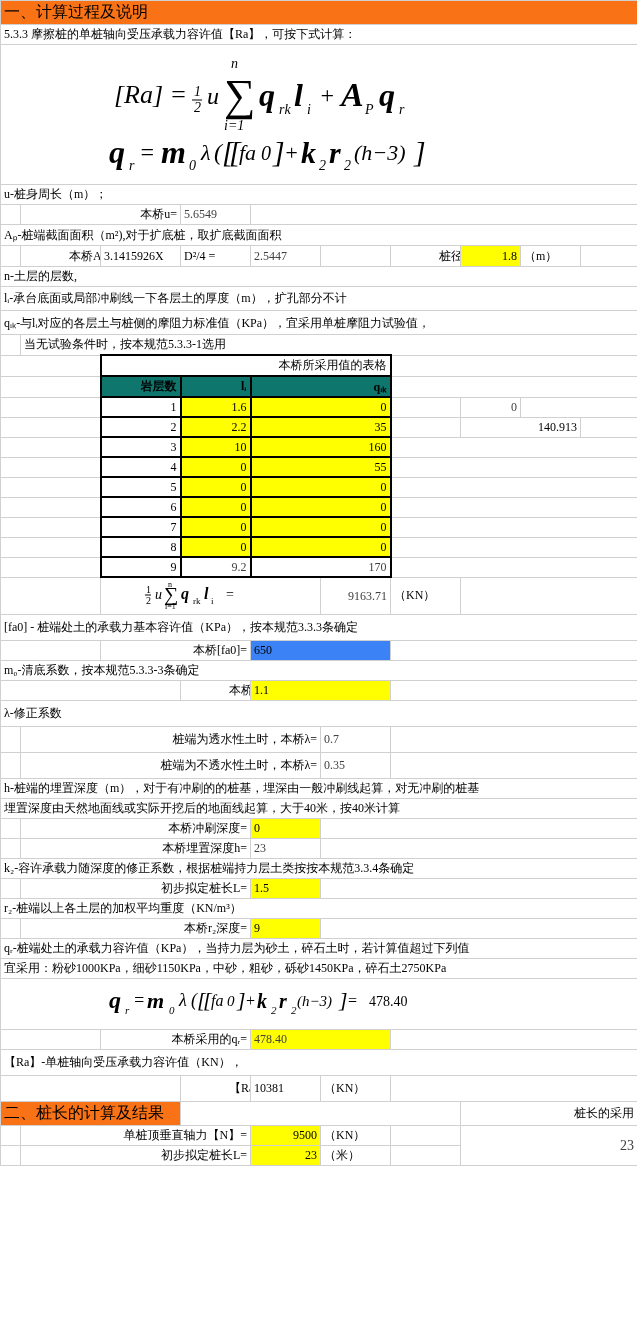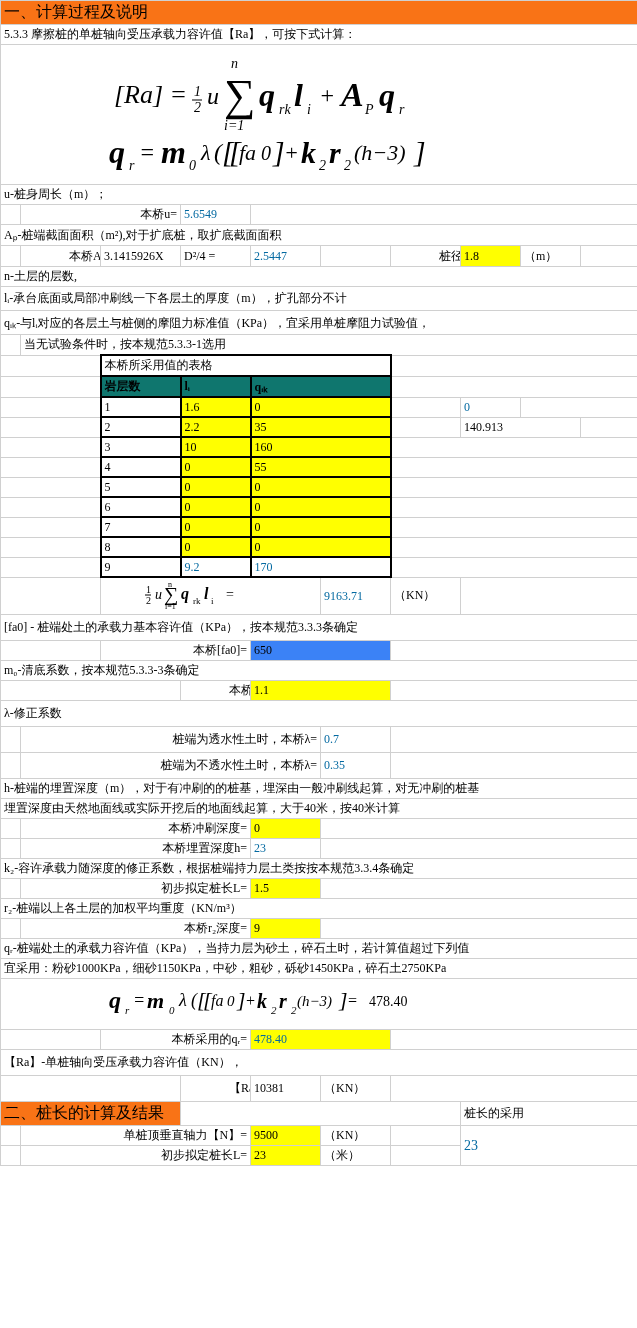--- a/index.html
+++ b/index.html
@@ -2,26 +2,26 @@
 <html><head>
 <meta charset="utf-8">
 <style>
 * { box-sizing: border-box; margin: 0; padding: 0; }
 body { font-family: "SimSun", serif; font-size: 12px; color: #000; background: #fff; width: 637px; }
 table { border-collapse: collapse; width: 100%; table-layout: fixed; }
 td { border: 1px solid #d0d0d0; height: 20px; padding: 1px 3px; white-space: nowrap; overflow: hidden; vertical-align: middle; }
 .sec-title { font-size: 16px; background: #f97316; }
 .formula-box { height: 140px; text-align: center; font-family: "Times New Roman", serif; font-style: italic; }
 .formula-box2 { height: 50px; text-align: center; font-family: "Times New Roman", serif; font-style: italic; }
-.red { color: #0369a1; }
+.red { color: #404040; }
 .yellow-bg { background: #ffff00; }
 .light-yellow-bg { background: #3b82f6; }
 .bold-border { border: 2px solid #000 !important; }
 .tbl-head { background: #0f766e; font-weight: bold; }
-.center { text-align: left; }
+.center { text-align: right; }
 .right { text-align: right; padding-left: 48px; }
 svg text { font-family: "Times New Roman", serif; }
 .sum-cell { text-align: center; font-family: "Times New Roman", serif; }
 </style>
 </head>
 <body>
 
 <table>
 <colgroup>
 <col style="width:20px">

